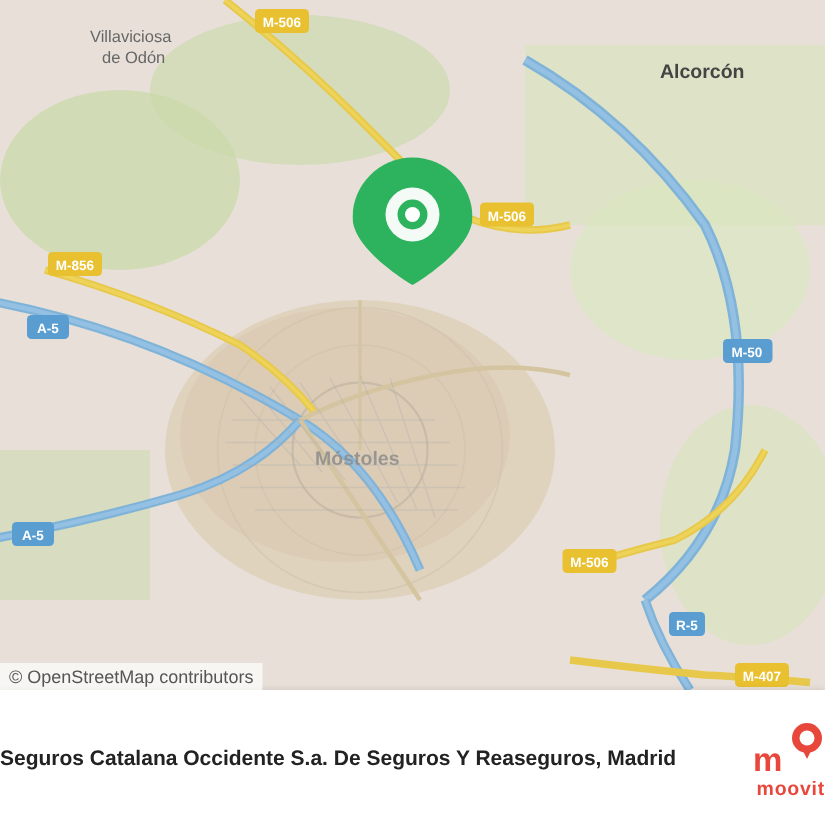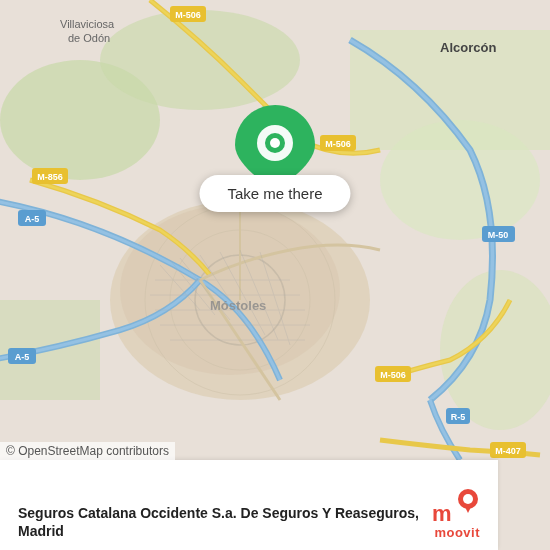--- a/index.html
+++ b/index.html
@@ -65,29 +65,29 @@
       left: 0;
       font-size: 12px;
       color: #555;
       padding: 2px 6px;
       background: rgba(255,255,255,0.7);
       z-index: 5;
     }
 
     
     #bottom-bar {
-      width: 498px;
+      width: 550px;
       height: 90px;
       background: white;
       position: absolute;
       bottom: 0;
       left: 0;
       display: flex;
-      align-items: flex-end;
-      padding: 10px 18px;
+      align-items: center;
+      padding: 10px 0;
       box-shadow: 0 -1px 4px rgba(0,0,0,0.1);
     }
 
     #bottom-bar-text {
       flex: 1;
     }
 
     #bottom-bar-title {
       font-size: 14px;
       font-weight: 600;
@@ -216,21 +216,20 @@
 
   <div id="map-pin">
     <svg viewBox="0 0 80 95" xmlns="http://www.w3.org/2000/svg">
       <path d="M40 5 C18 5 0 23 0 45 C0 67 40 90 40 90 C40 90 80 67 80 45 C80 23 62 5 40 5 Z" fill="#2db35e"></path>
       <circle cx="40" cy="43" r="18" fill="white" opacity="0.95"></circle>
       <circle cx="40" cy="43" r="10" fill="#2db35e"></circle>
       <circle cx="40" cy="43" r="5" fill="white"></circle>
     </svg>
   </div>
 
-  <button id="take-me-there-btn">Take me there</button>
 
   <div id="attribution">
     <span>© OpenStreetMap contributors</span>
   </div>
 </div>
 
 <div id="bottom-bar">
   <div id="bottom-bar-text">
     <div id="bottom-bar-title">Seguros Catalana Occidente S.a. De Seguros Y Reaseguros, Madrid</div>
   </div>

